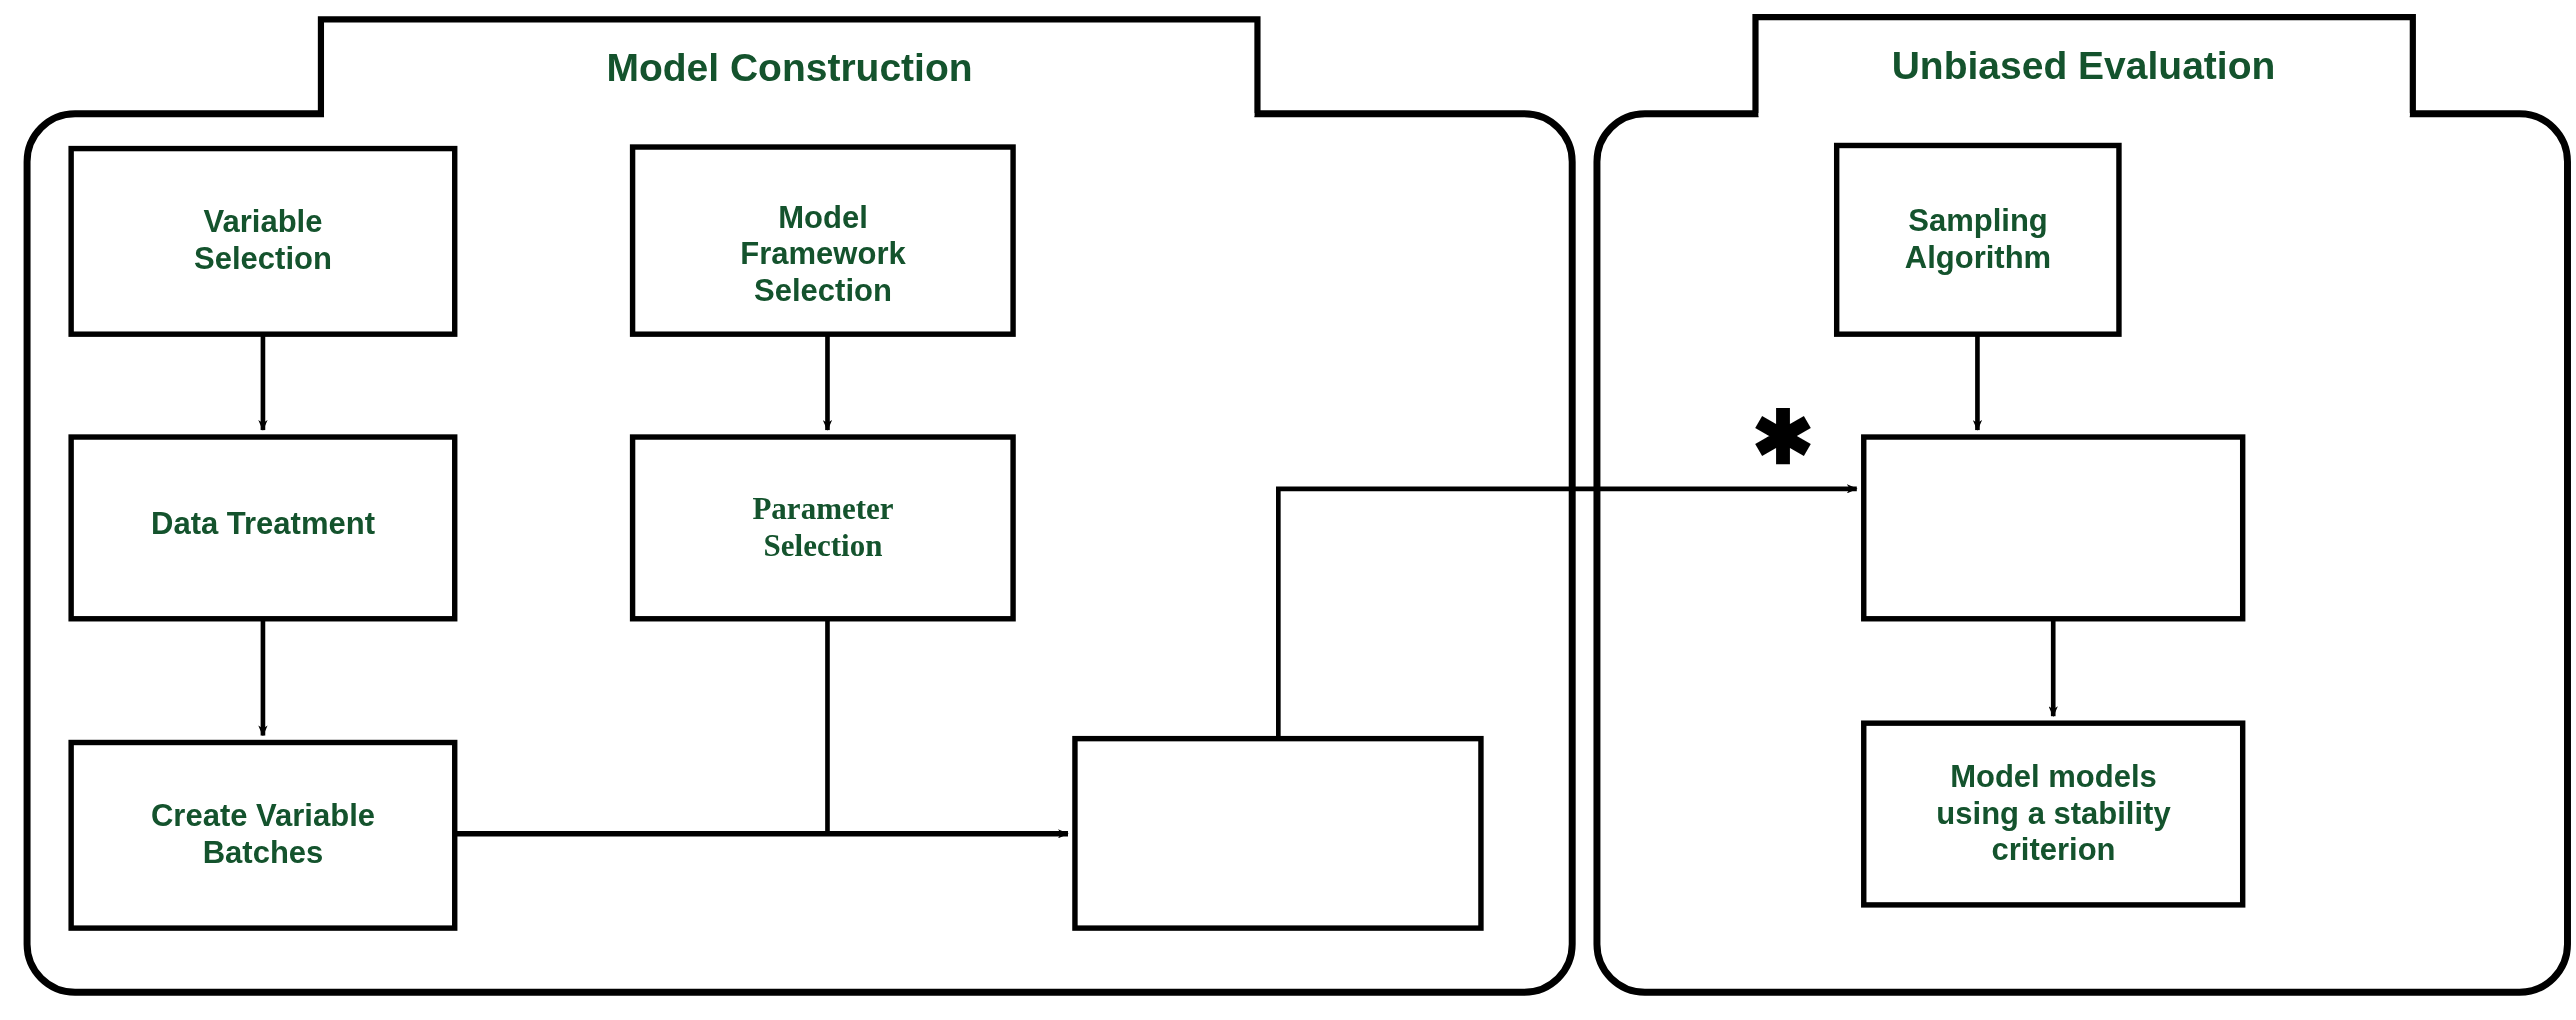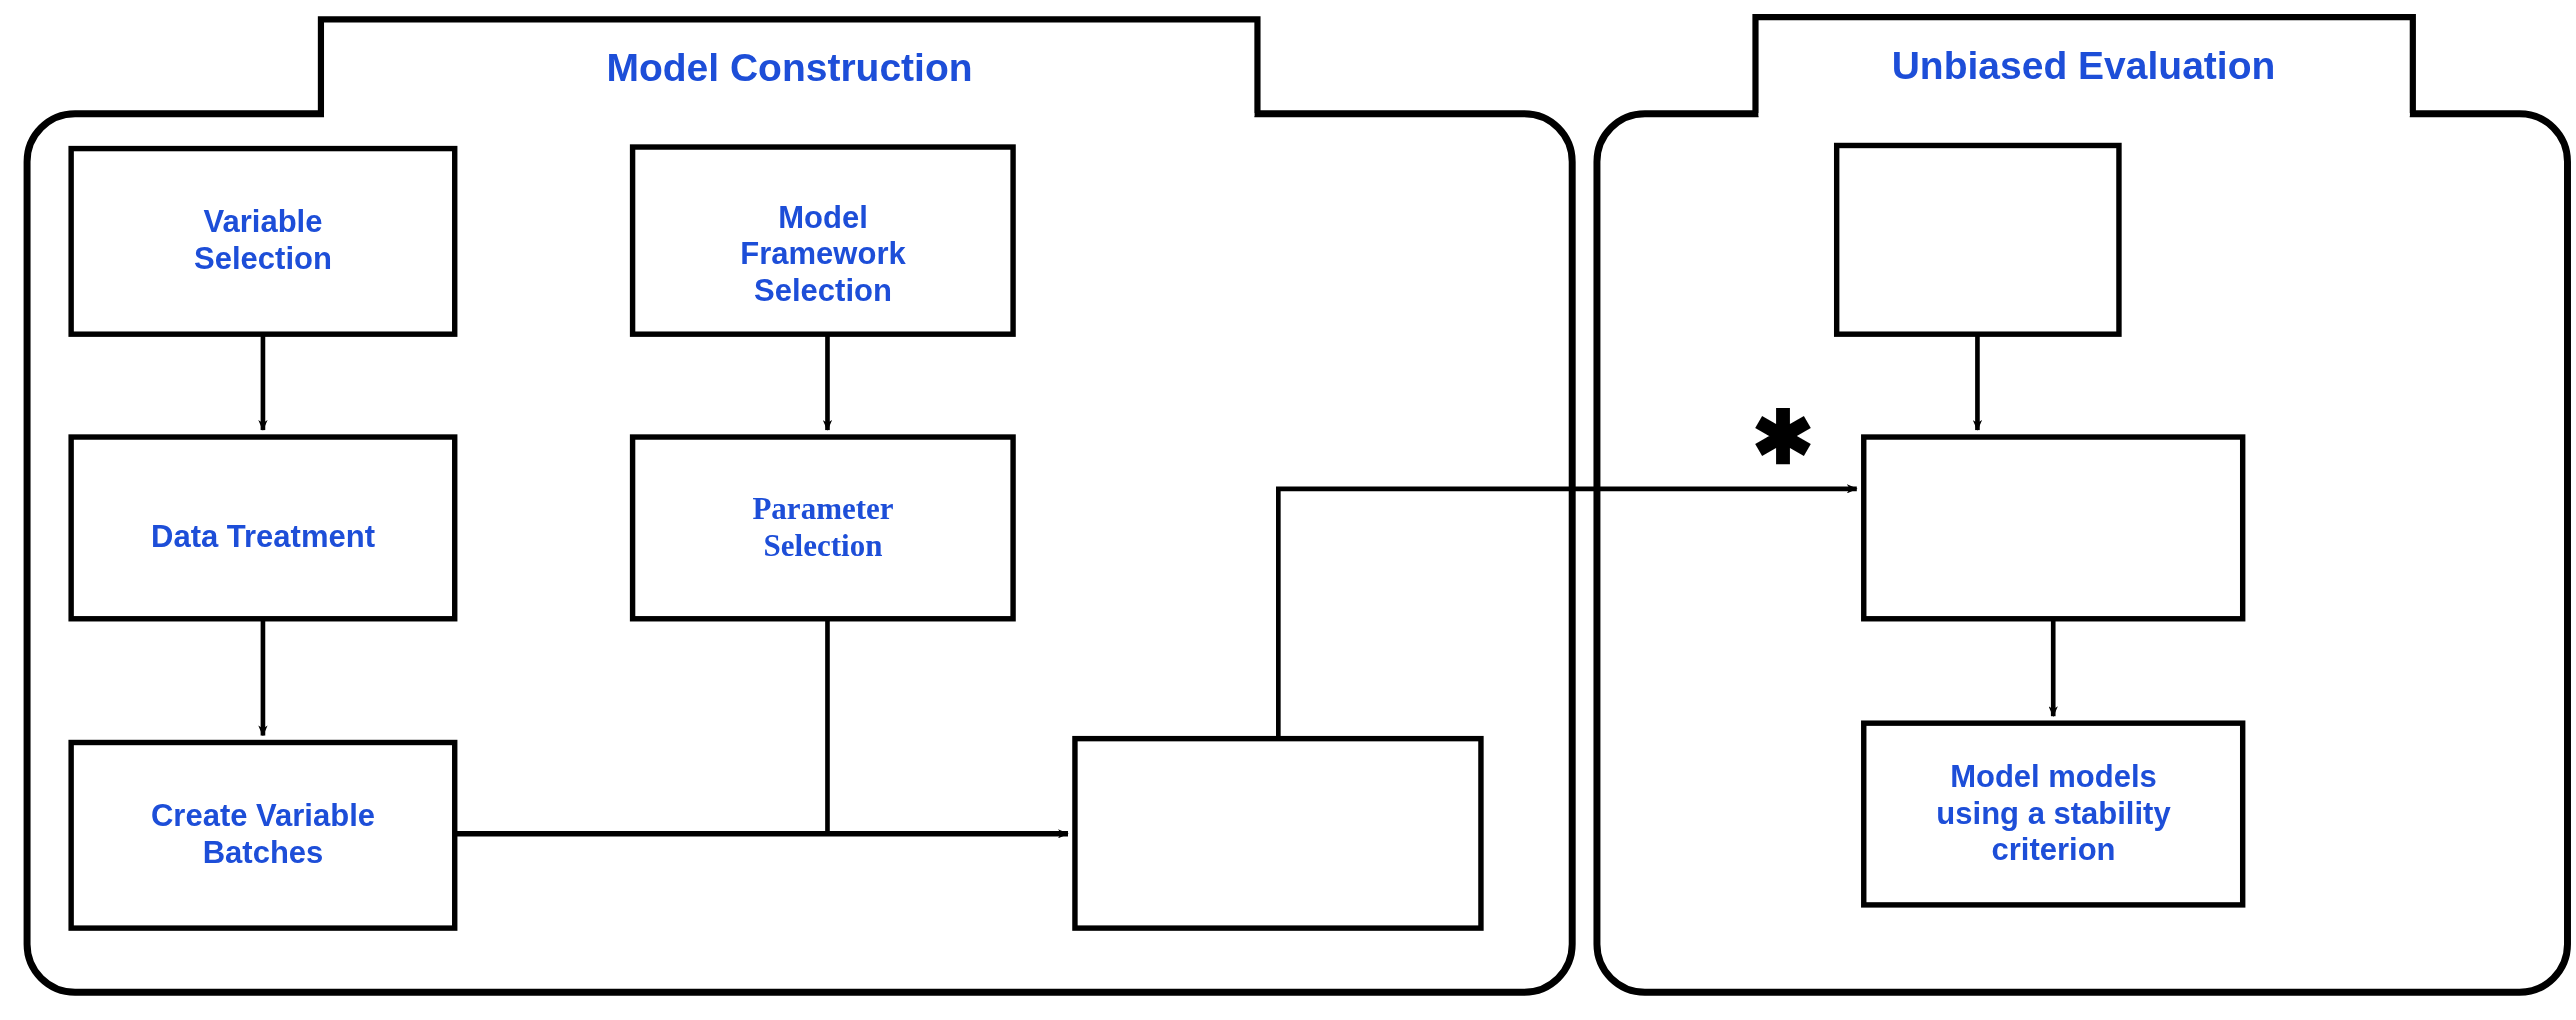--- a/index.html
+++ b/index.html
@@ -7,21 +7,21 @@
   #stage{position:relative;width:2576px;height:1021px;background:#fff;}
   svg.flow{position:absolute;left:0;top:0;width:2576px;height:1021px;}
   .boxtext{
     position:absolute;
     display:flex;
     align-items:center;
     justify-content:center;
     text-align:center;
     font-family:"Liberation Sans",sans-serif;
     font-weight:bold;
-    color:#1d4ed8;
+    color:#14532d;
     line-height:1.18;
     white-space:pre-line;
     pointer-events:none;
   }
   .node-label{font-size:31px;}
   .group-label{font-size:39px;}
   .asterisk{
     position:absolute;
     font-family:"Liberation Sans",sans-serif;
     font-weight:bold;
@@ -91,29 +91,31 @@
 
   <div class="boxtext group-label" style="left:1755px;top:17px;width:657px;height:99px;">Unbiased  Evaluation</div>
 
   <div class="boxtext node-label" style="left:71px;top:148px;width:384px;height:186px;">Variable
 Selection</div>
 
   <div class="boxtext node-label" style="left:633px;top:161px;width:380px;height:187px;">Model
 Framework
 Selection</div>
 
-  <div class="boxtext node-label" style="left:71px;top:446px;width:384px;height:182px;">Data Treatment</div>
+  <div class="boxtext node-label" style="left:71px;top:433px;width:384px;height:182px;">Data Treatment</div>
 
   <div class="boxtext node-label" style="left:633px;top:437px;width:380px;height:182px;font-family:Liberation Serif, serif;">Parameter
 Selection</div>
 
   <div class="boxtext node-label" style="left:71px;top:742px;width:384px;height:186px;">Create Variable
 Batches</div>
 
 
+  <div class="boxtext node-label" style="left:1837px;top:145px;width:282px;height:189px;">Sampling
+Algorithm</div>
 
 
   <div class="boxtext node-label" style="left:1864px;top:723px;width:379px;height:182px;">Model models
 using a stability
 criterion</div>
 
   <div class="asterisk" style="left:1752px;top:401px;">✱</div>
 
 </div>
 

